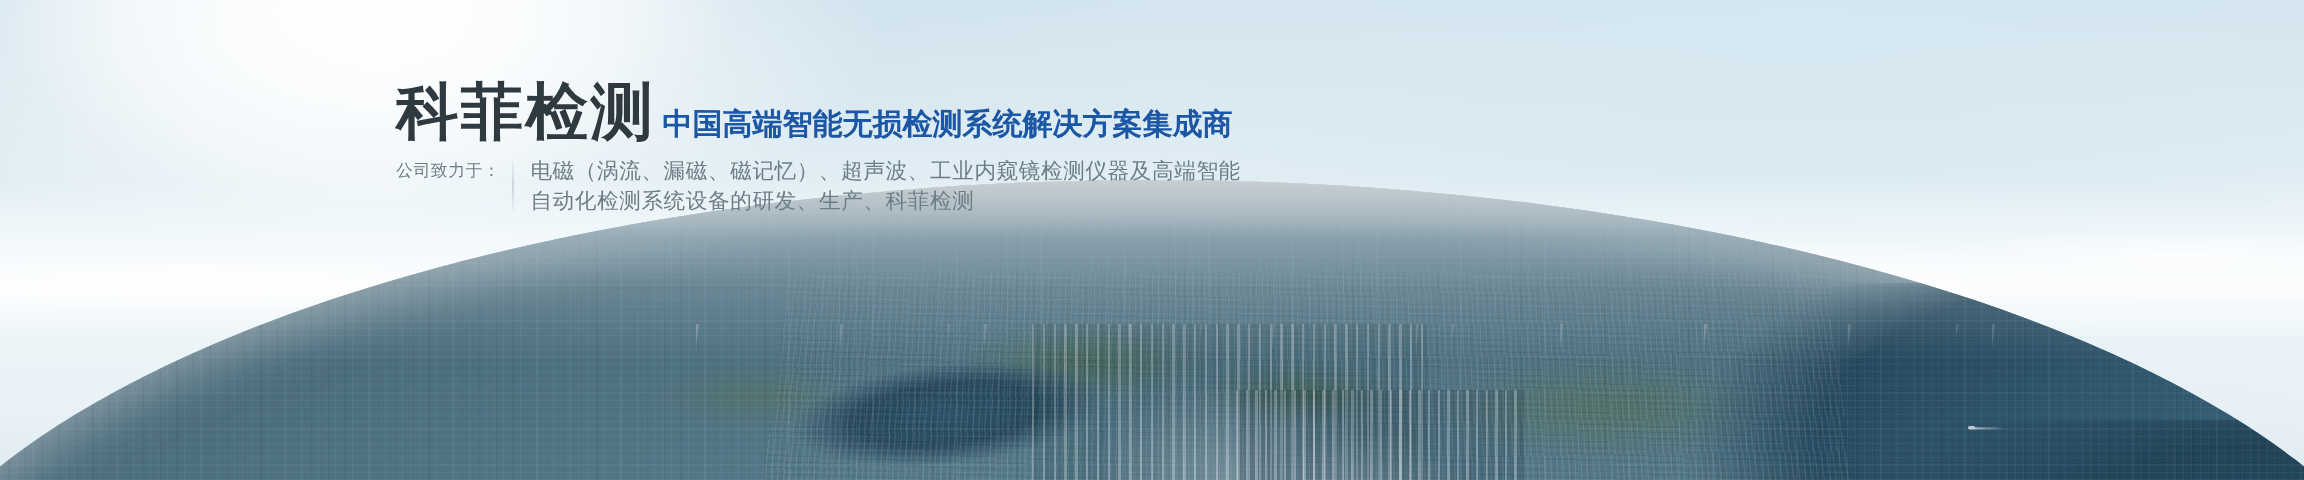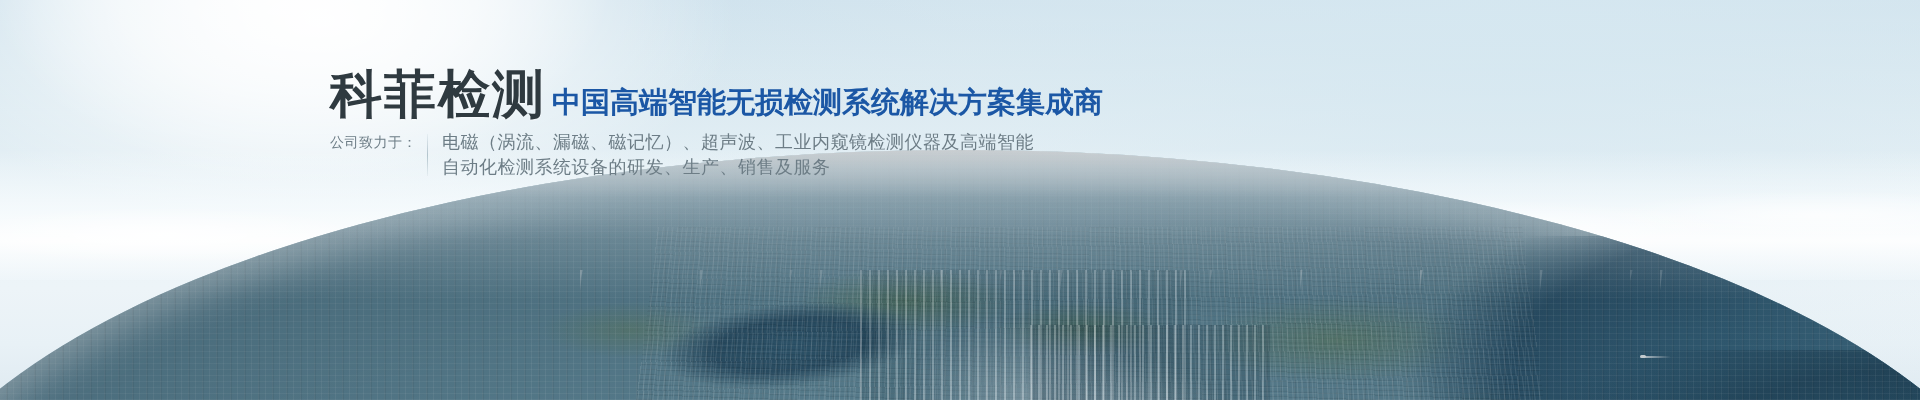--- a/index.html
+++ b/index.html
@@ -157,21 +157,21 @@
   }
   .brand {
     font-size:52px;
     font-weight:bold;
     color:#2f3a40;
     letter-spacing:2px;
     line-height:1;
     text-shadow:0 1px 2px rgba(255,255,255,0.6);
   }
   .slogan {
-    font-size:29px;
+    font-size:25px;
     font-weight:bold;
     color:#1b57a5;
     letter-spacing:0px;
     line-height:1;
     padding-bottom:3px;
   }
 
   .desc-wrap {
     position:absolute;
     left:330px;
@@ -232,18 +232,18 @@
     <div class="title-row">
       <span class="brand">科菲检测</span>
       <span class="slogan">中国高端智能无损检测系统解决方案集成商</span>
     </div>
 
     <div class="desc-wrap">
       <span class="desc-label">公司致力于：</span>
       <div class="desc-divider"></div>
       <div class="desc-lines">
         <div>电磁（涡流、漏磁、磁记忆）、超声波、工业内窥镜检测仪器及高端智能</div>
-        <div>自动化检测系统设备的研发、生产、销售及服务</div>
+        <div>自动化检测系统设备的研发、生产、科菲检测</div>
       </div>
     </div>
 
   </div>
 </div>
 
 </body></html>

